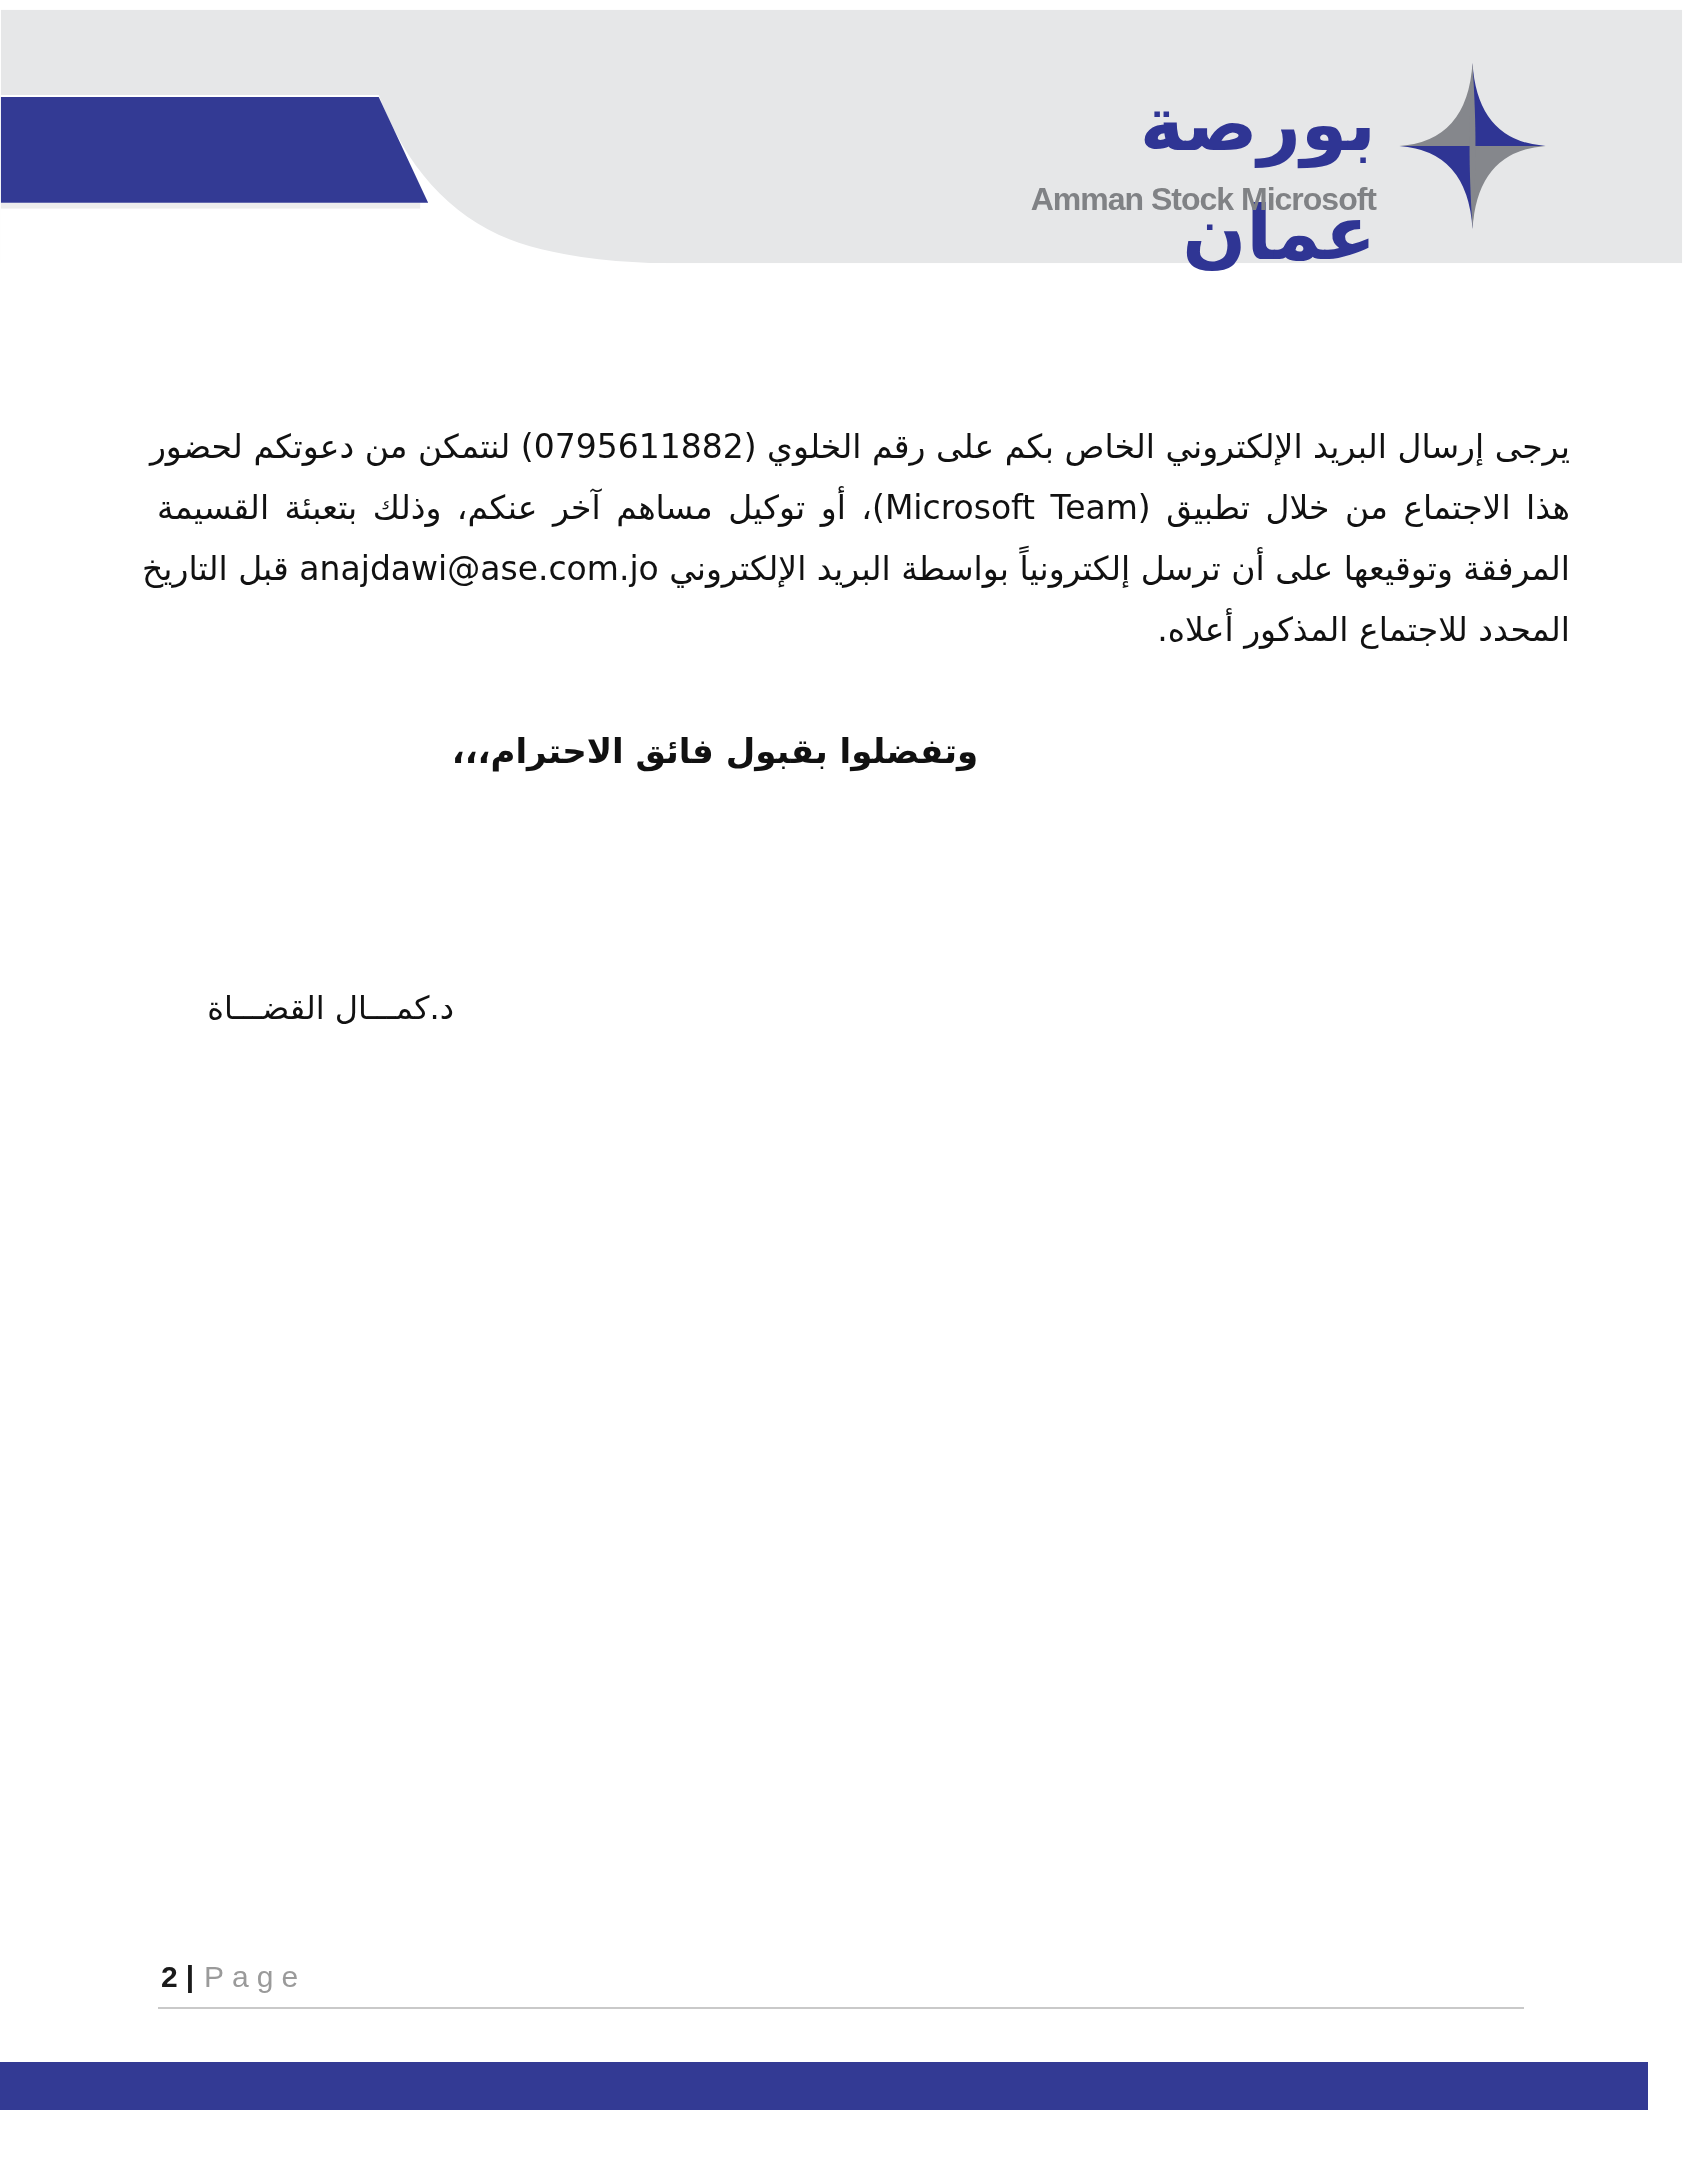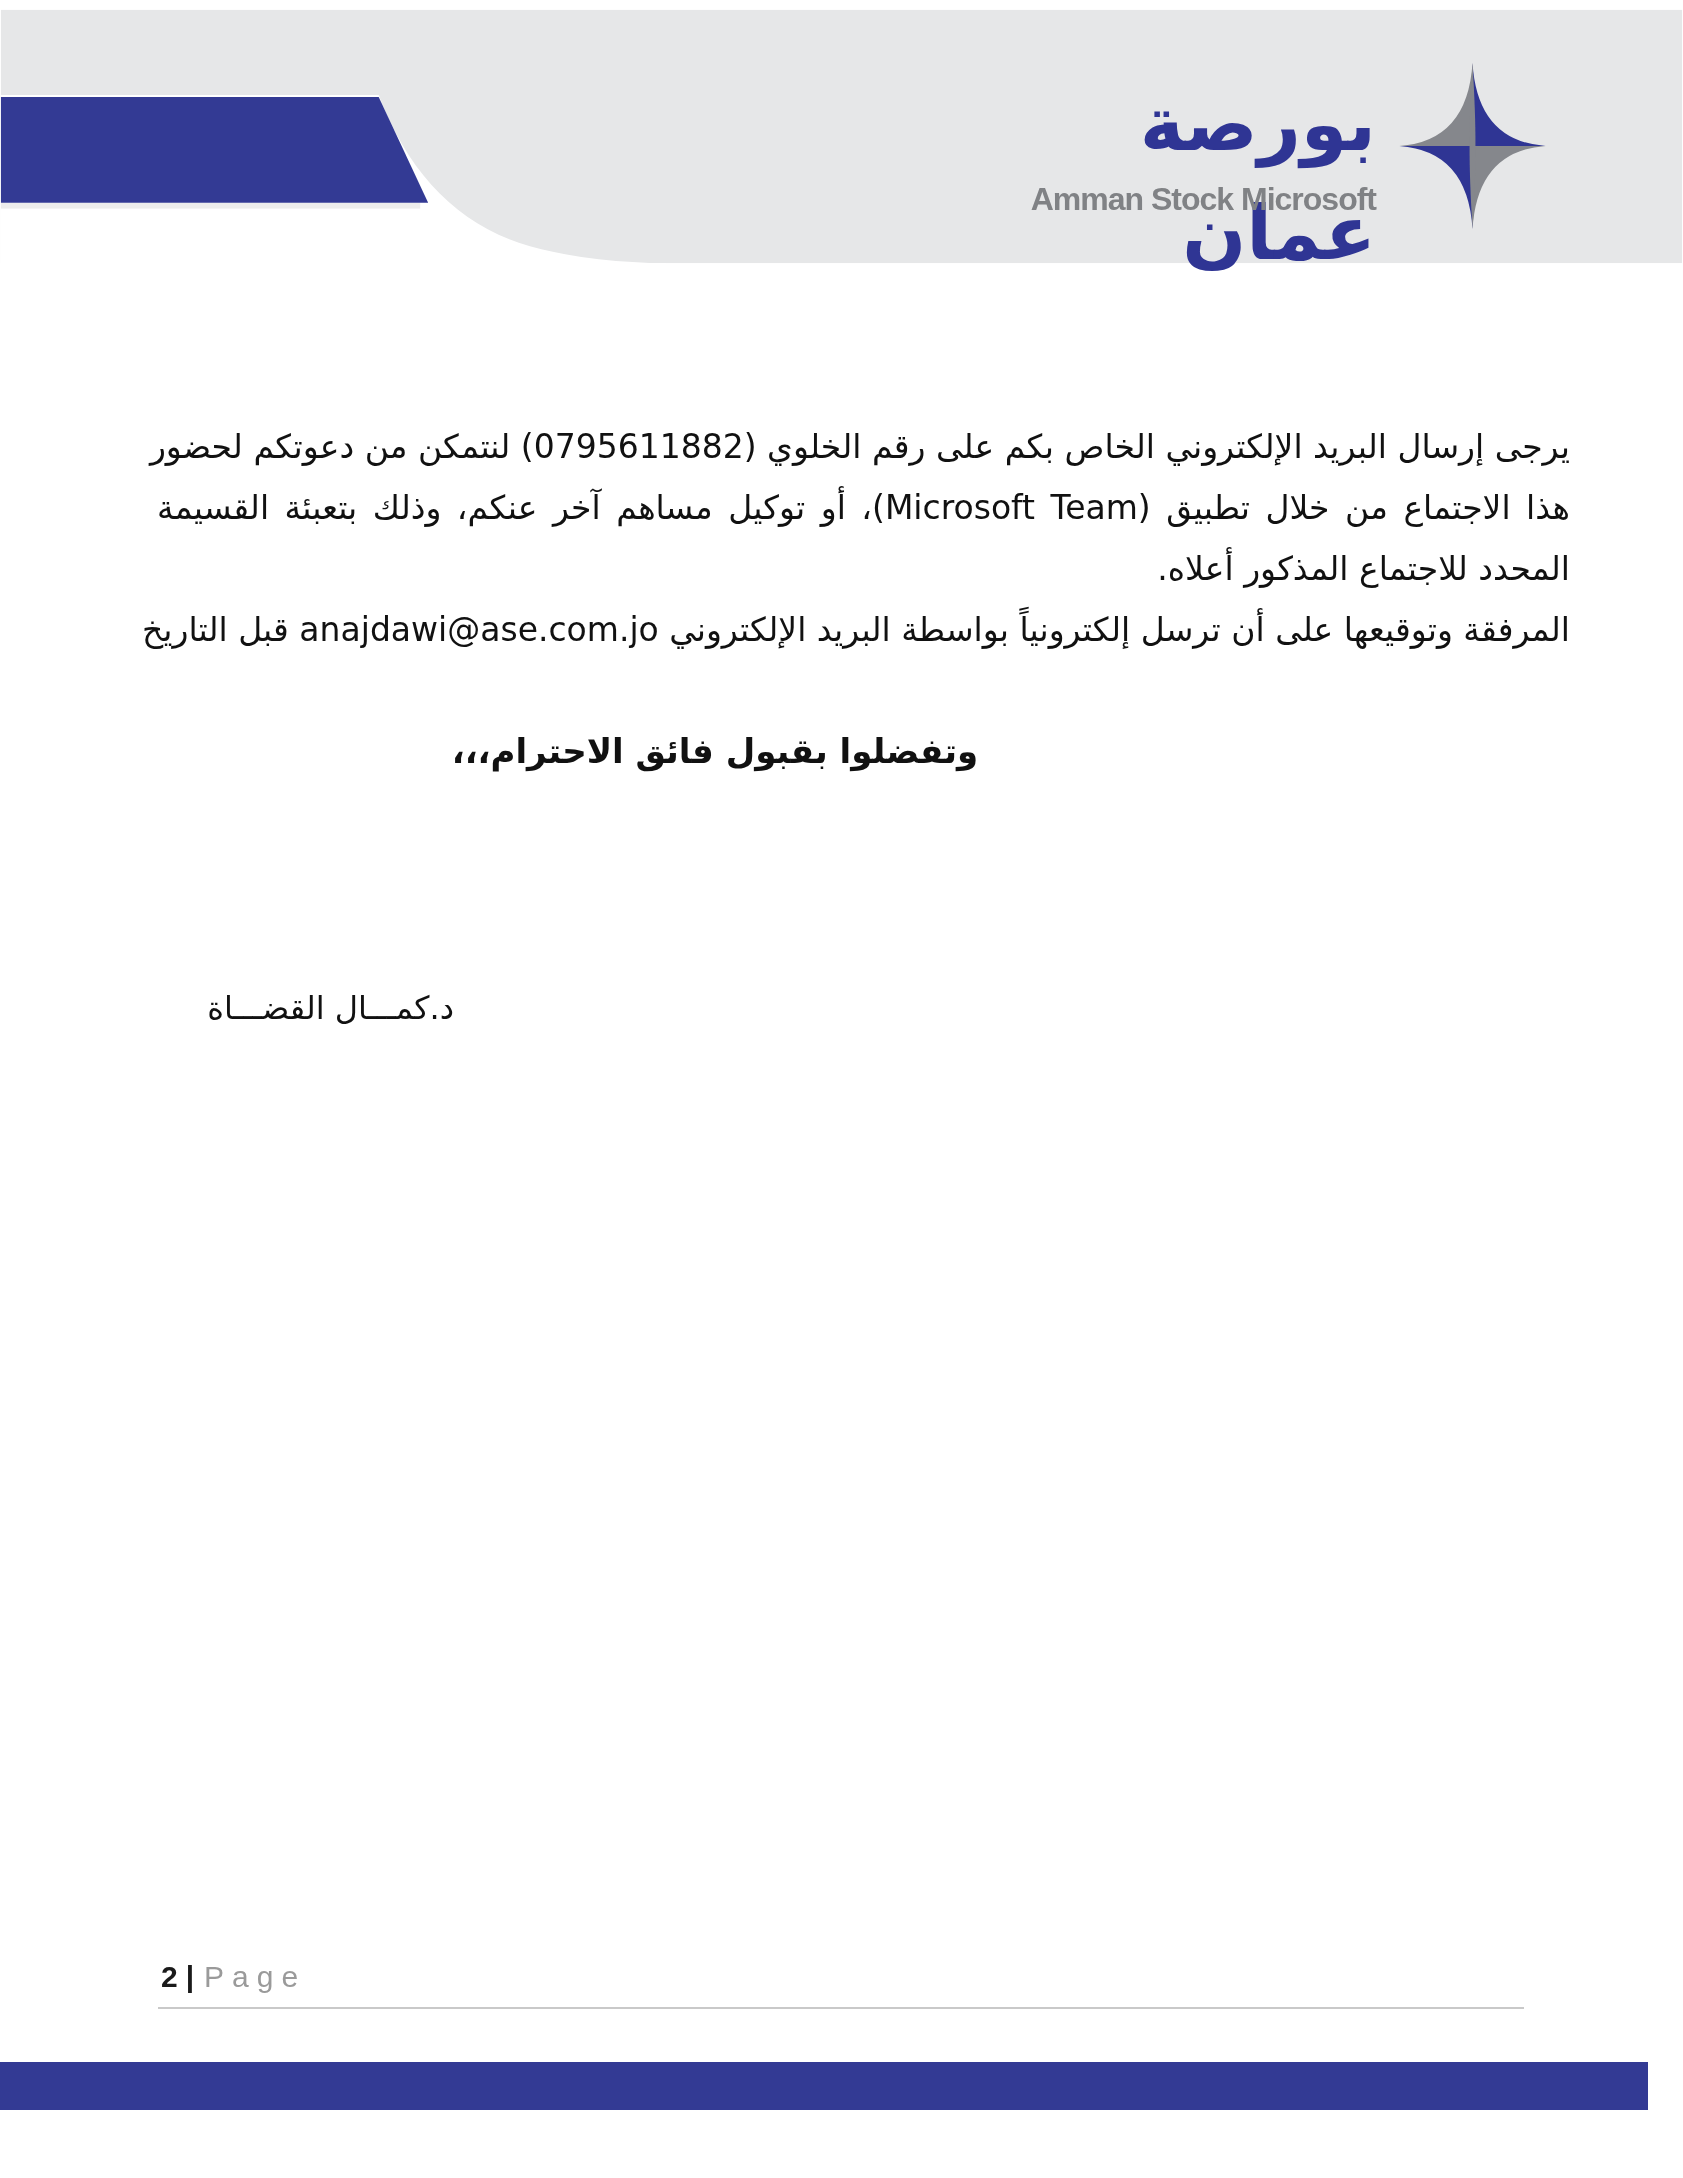--- a/index.html
+++ b/index.html
@@ -80,22 +80,22 @@
     <path d="M74 88 L0 88 Q69 83 74 4 Z" fill="#85878c"></path>
     <path d="M74 4 C78 70 78 106 74 172 C70 106 70 70 74 4 Z" fill="#85878c"></path>
   </svg>
 
   <div id="logo-arabic" class="abs">بورصة عمان</div>
   <div id="logo-english" class="abs">Amman Stock Microsoft</div>
 
   <div id="paragraph" class="abs">
     <div class="pline">يرجى إرسال البريد الإلكتروني الخاص بكم على رقم الخلوي (0795611882) لنتمكن من دعوتكم لحضور</div>
     <div class="pline">هذا الاجتماع من خلال تطبيق (Microsoft Team)، أو توكيل مساهم آخر عنكم، وذلك بتعبئة القسيمة</div>
+    <div class="pline">المرفقة وتوقيعها على أن ترسل إلكترونياً بواسطة البريد الإلكتروني anajdawi@ase.com.jo قبل التاريخ</div>
     <div class="pline last">المحدد للاجتماع المذكور أعلاه.</div>
-    <div class="pline">المرفقة وتوقيعها على أن ترسل إلكترونياً بواسطة البريد الإلكتروني anajdawi@ase.com.jo قبل التاريخ</div>
   </div>
 
   <div id="closing-line" class="abs">وتفضلوا بقبول فائق الاحترام،،،</div>
 
   <div id="signature" class="abs">
     <div>د.كمـــال القضـــاة</div>
   </div>
 
   <div id="footer-rule" class="abs"></div>
   <div id="footer-text" class="abs">

